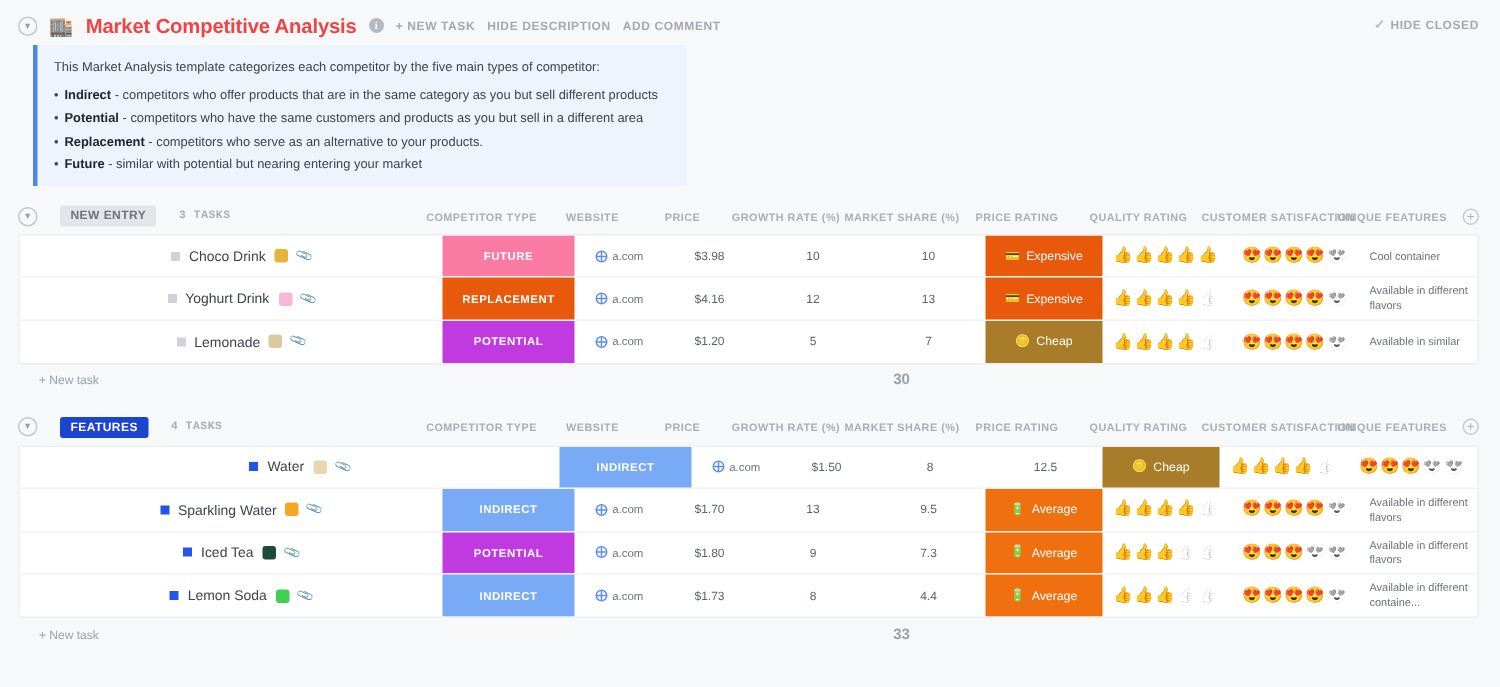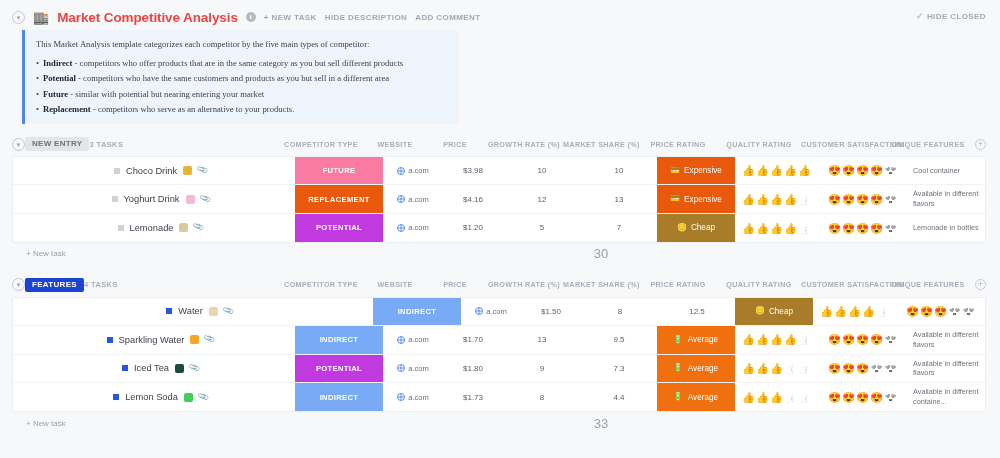--- a/index.html
+++ b/index.html
@@ -43,42 +43,41 @@
     font-size: 8px; color: #a3a9b2; letter-spacing: 0.4px;
     display: flex; align-items: center; gap: 3px; font-weight: 600;
   }
   .check-mini { color: #b9bec6; font-size: 9px; }
 
   
   .desc-wrap { padding: 2px 0 0 22px; }
   .desc {
     width: 436px; background: #eef4fb; border-left: 3px solid #4f86e8;
     padding: 9px 12px 10px 11px;
-    font-family: Liberation Serif, serif;
   }
   .desc .lead { font-size: 8.6px; color: #3c434d; margin: 0 0 9px 0; }
   .desc ul { margin: 0; padding: 0; list-style: none; }
   .desc li { font-size: 8.6px; color: #3c434d; margin-bottom: 5.4px; padding-left: 7px; position: relative; }
   .desc li:last-child { margin-bottom: 0; }
   .desc li::before { content: "\2022"; position: absolute; left: 0; color: #3c434d; }
   .desc li b { font-weight: bold; color: #22262e; }
 
   
   .group { margin-top: 10px; padding-left: 12px; }
   .group-head {
-    display: flex; align-items: center; height: 20px; gap: 0;
+    display: flex; align-items: center; height: 20px; gap: 15px;
     padding-right: 14px;
   }
   .grp-badge {
     font-size: 8px; font-weight: bold; letter-spacing: 0.3px;
     padding: 3px 7px; border-radius: 2px; color: #fff; line-height: 1;
   }
   .grp-badge.grey { background: #e3e5e9; color: #6c727c; }
   .grp-badge.blue { background: #1b44d1; color: #fff; }
-  .grp-count { font-size: 7.5px; color: #a9aeb7; letter-spacing: 0.4px; font-weight: 600; }
+  .grp-count { font-size: 7.5px; color: #a9aeb7; letter-spacing: 0.4px; font-weight: 600; font-family: Liberation Mono, monospace; }
 
   .hdr-cols { display: flex; margin-left: auto; align-items: center; }
   .hc {
     font-size: 7.2px; color: #a9aeb7; letter-spacing: 0.35px;
     text-align: center; font-weight: 600; white-space: nowrap;
   }
   .plus-circle {
     width: 11px; height: 11px; border-radius: 50%; border: 1px solid #c7ccd3;
     color: #aeb4bc; font-size: 9px; line-height: 9px; text-align: center;
     margin-left: 8px; flex: none;
@@ -145,21 +144,21 @@
   .off { filter: grayscale(100%) brightness(1.45); opacity: .85; }
 
   .uniq-text { font-size: 7.3px; color: #6b727c; line-height: 1.35; text-align: left; padding: 4px 4px 4px 6px; width: 100%; }
   .c-uniq.cell { justify-content: flex-start; }
 
   .newtask-row {
     display: flex; align-items: center; height: 22px; margin-right: 14px;
     font-size: 8px; color: #9aa1aa; padding-left: 14px;
   }
   .sum { margin-left: auto; display: flex; }
-  .sum .v { font-size: 13px; color: #9aa1aa; text-align: center; }
+  .sum .v { font-size: 10px; color: #9aa1aa; text-align: center; font-weight: bold; }
 </style>
 </head>
 <body>
 
 <div class="page">
 
   <div class="topbar">
     <div class="chev-circle">▾</div>
     <div class="list-emoji">🏬</div>
     <div class="page-title">Market Competitive Analysis</div>
@@ -172,22 +171,22 @@
       <span>HIDE CLOSED</span>
     </div>
   </div>
 
   <div class="desc-wrap">
     <div class="desc">
       <p class="lead">This Market Analysis template categorizes each competitor by the five main types of competitor:</p>
       <ul id="desc-list">
           <li><b>Indirect</b><span> - competitors who offer products that are in the same category as you but sell different products</span></li>
           <li><b>Potential</b><span> - competitors who have the same customers and products as you but sell in a different area</span></li>
+          <li><b>Replacement</b><span> - competitors who serve as an alternative to your products.</span></li>
           <li><b>Future</b><span> - similar with potential but nearing entering your market</span></li>
-          <li><b>Replacement</b><span> - competitors who serve as an alternative to your products.</span></li>
         </ul>
     </div>
   </div>
 
   <div id="groups">
       <div class="group">
         <div class="group-head">
           <div class="chev-circle">▾</div>
           <div class="grp-badge grey">NEW ENTRY</div>
           <div class="grp-count">3 TASKS</div>
@@ -336,21 +335,21 @@
             <div class="cell c-sat">
               <div class="stars">
                 <span class="">😍</span>
                 <span class="">😍</span>
                 <span class="">😍</span>
                 <span class="">😍</span>
                 <span class="off">😍</span>
               </div>
             </div>
             <div class="cell c-uniq">
-              <div class="uniq-text">Lemonade in bottles</div>
+              <div class="uniq-text">Available in similar</div>
             </div>
           </div>
         </div>
         <div class="newtask-row">
           <span>+ New task</span>
           <span class="sum">
             <span class="v c-type"></span>
             <span class="v c-web"></span>
             <span class="v c-price"></span>
             <span class="v c-grow"></span>

